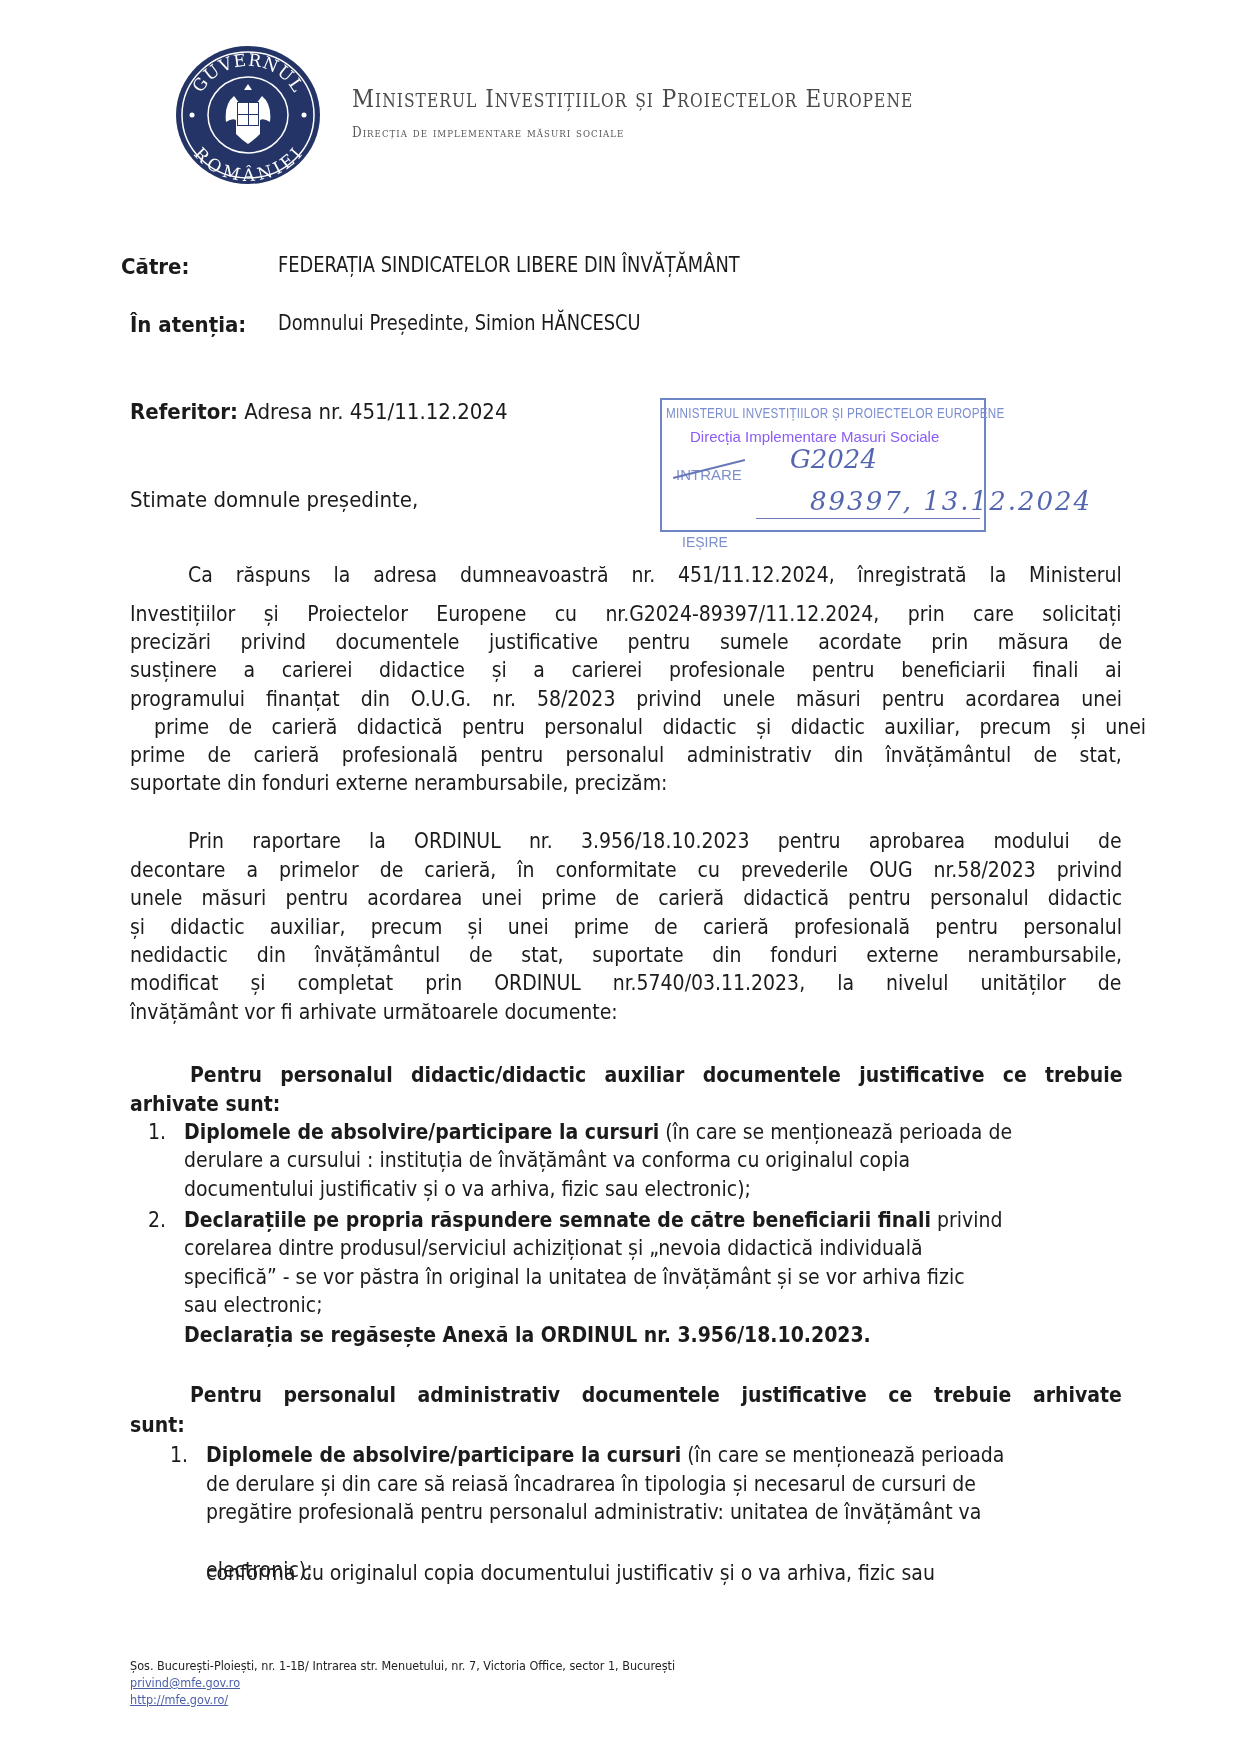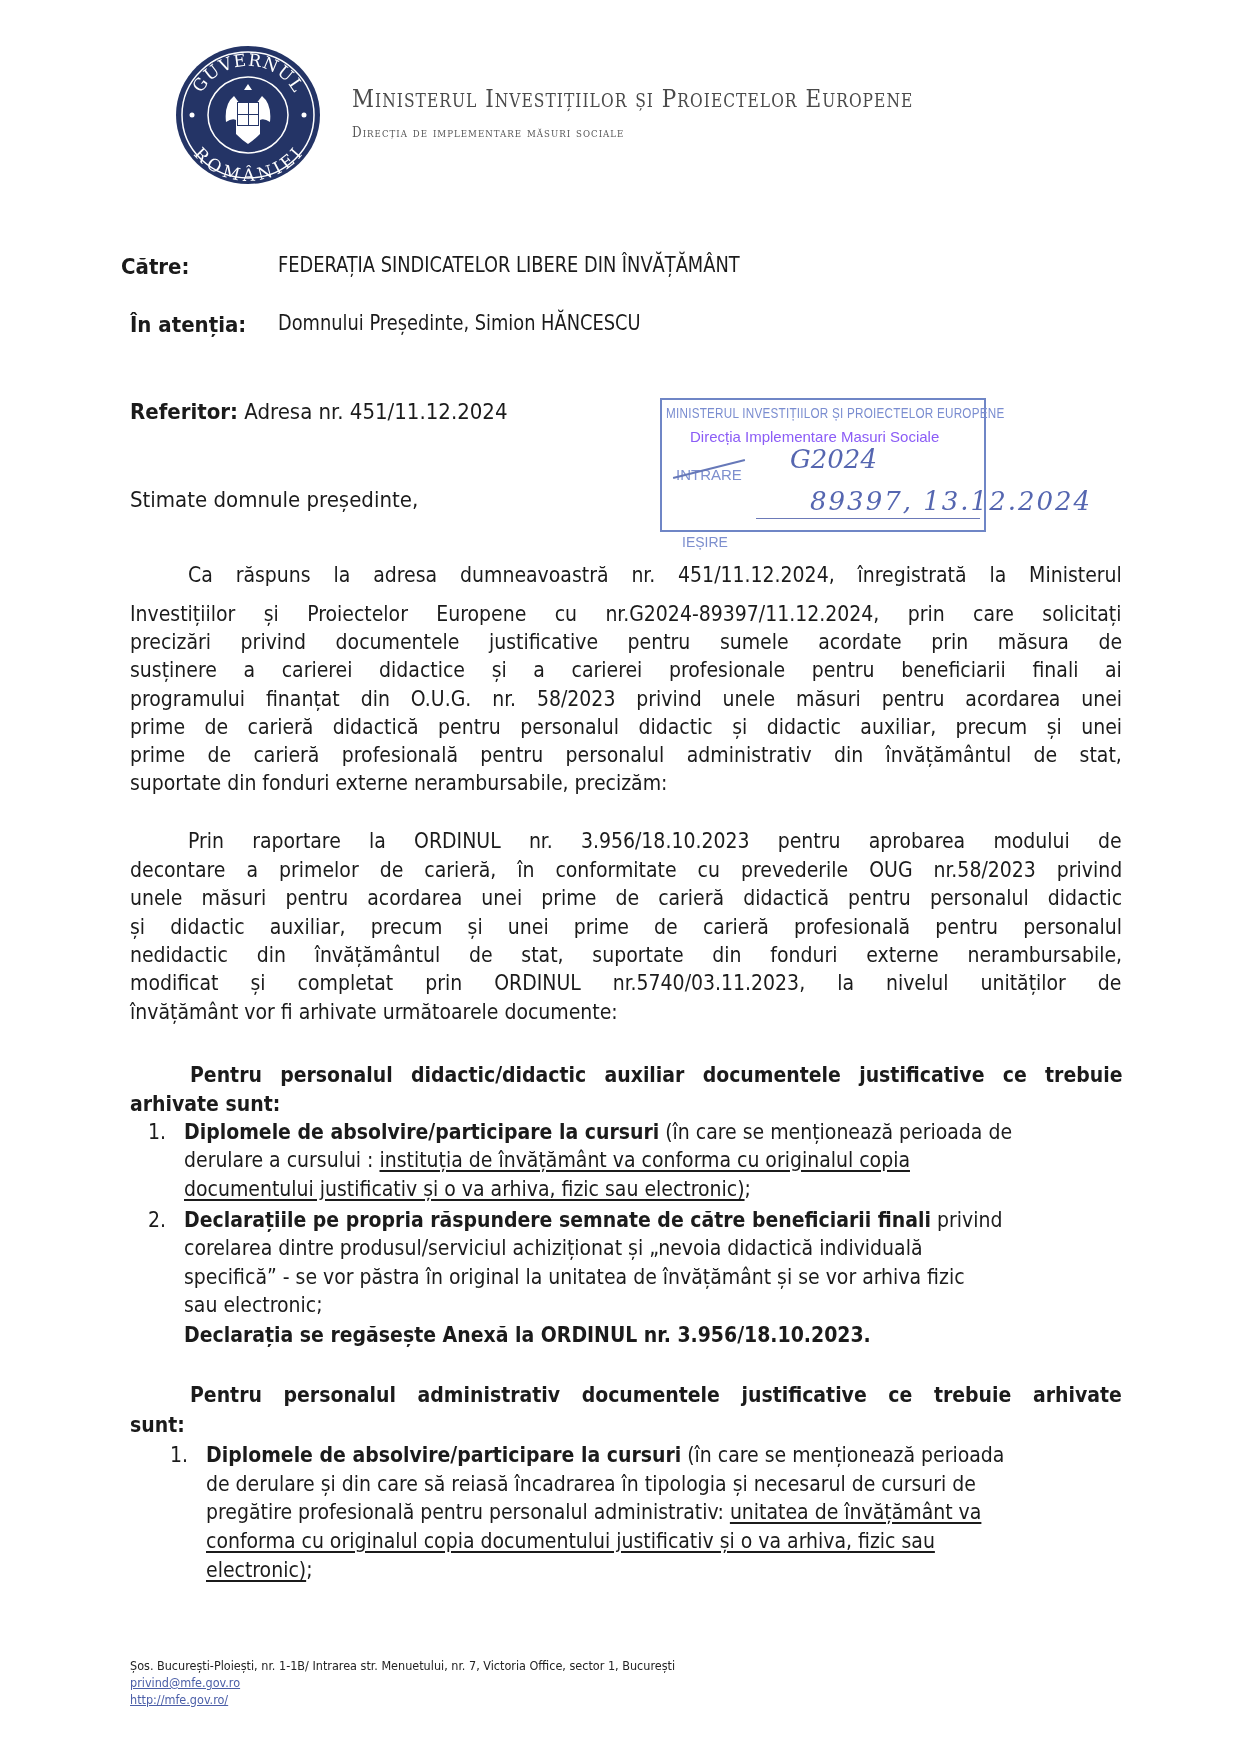--- a/index.html
+++ b/index.html
@@ -4,21 +4,21 @@
 <style>
   html, body { margin:0; padding:0; background:#ffffff; }
   body { width:1240px; height:1754px; position:relative; overflow:hidden; font-family:"DejaVu Sans Condensed","DejaVu Sans", sans-serif; color:#1b1b1b; }
   .abs { position:absolute; }
   .logo { left:174px; top:44px; width:148px; height:142px; }
   .hdr-title { left:352px; top:84px; font-family:"DejaVu Serif","Liberation Serif", serif; font-size:25px; letter-spacing:1.2px; color:#4a4a4a; white-space:nowrap; font-variant:small-caps; transform:scaleX(0.86); transform-origin:left top; }
   .hdr-sub { left:352px; top:124px; font-family:"DejaVu Serif","Liberation Serif", serif; font-size:14px; letter-spacing:1.2px; color:#555; white-space:nowrap; font-variant:small-caps; transform:scaleX(0.86); transform-origin:left top; }
   .line { position:absolute; left:130px; width:992px; font-size:21px; line-height:28px; white-space:nowrap; transform-origin:left top; }
   .lbl { position:absolute; font-size:22px; white-space:nowrap; }
   .b { font-weight:bold; }
-  .u { text-decoration:underline; text-underline-offset:3px; }
+  .u { text-underline-offset:3px;margin-top:32px; }
   .jl { display:flex; justify-content:space-between; }
   .stamp { left:660px; top:398px; width:322px; height:130px; border:2px solid #6f86c6; color:#6d7fc0; font-family:"Liberation Sans", sans-serif; }
   .stamp .s1 { position:absolute; left:4px; top:4px; font-size:15px; white-space:nowrap; transform:scaleX(0.78); transform-origin:left top; letter-spacing:0.3px; color:#7a8dd0; }
   .stamp .s2 { position:absolute; left:28px; top:28px; font-size:15px; white-space:nowrap; color:#8b5cf6; }
   .stamp .s3 { position:absolute; left:14px; top:66px; font-size:15px; color:#7d8fce; }
   .stamp .s3 .strike { position:absolute; left:-4px; top:2px; width:74px; height:2px; background:#6678b8; transform:rotate(-14deg); }
   .stamp .s4 { position:absolute; left:20px; top:90px; font-size:14px; color:#7d8fce;margin-top:44px; }
   .stamp .hw1 { position:absolute; left:128px; top:44px; font-family:"DejaVu Serif", serif; font-style:italic; font-size:26px; color:#5566b0; }
   .stamp .hw2 { position:absolute; left:104px; top:86px; font-family:"DejaVu Serif", serif; font-style:italic; font-size:26px; color:#5566b0; white-space:nowrap; letter-spacing:2px;margin-left:44px; }
   .stamp .hwline { position:absolute; left:94px; top:118px; width:224px; height:1px; background:#6c7ab8; }
@@ -86,21 +86,21 @@
   <div class="line jl" style="top:628px;">
       <span class="jtext" style="word-spacing: 23.5556px;">precizări privind documentele justificative pentru sumele acordate prin măsura de</span>
     </div>
   <div class="line jl" style="top:656px;">
       <span class="jtext" style="word-spacing: 20.6364px;">susținere a carierei didactice și a carierei profesionale pentru beneficiarii finali ai</span>
     </div>
   <div class="line jl" style="top:685px;">
       <span class="jtext" style="word-spacing: 14.9091px;">programului finanțat din O.U.G. nr. 58/2023 privind unele măsuri pentru acordarea unei</span>
     </div>
   <div class="line jl" style="top:713px;">
-      <span class="jtext" style="word-spacing: 13.4167px;">prime de carieră didactică pentru personalul didactic și didactic auxiliar, precum și unei</span>
+      <span class="jtext" style="word-spacing: 13.4167px; margin-left: 24px;">prime de carieră didactică pentru personalul didactic și didactic auxiliar, precum și unei</span>
     </div>
   <div class="line jl" style="top:741px;">
       <span class="jtext" style="word-spacing: 16.4px;">prime de carieră profesională pentru personalul administrativ din învățământul de stat,</span>
     </div>
   <div class="line" style="top:769px;">suportate din fonduri externe nerambursabile, precizăm:</div>
 </div>
 
 <div>
   <div class="line jl" style="top:827px; left:188px; width:934px;">
       <span class="jtext" style="word-spacing: 22.2222px;">Prin raportare la ORDINUL nr. 3.956/18.10.2023 pentru aprobarea modului de</span>

